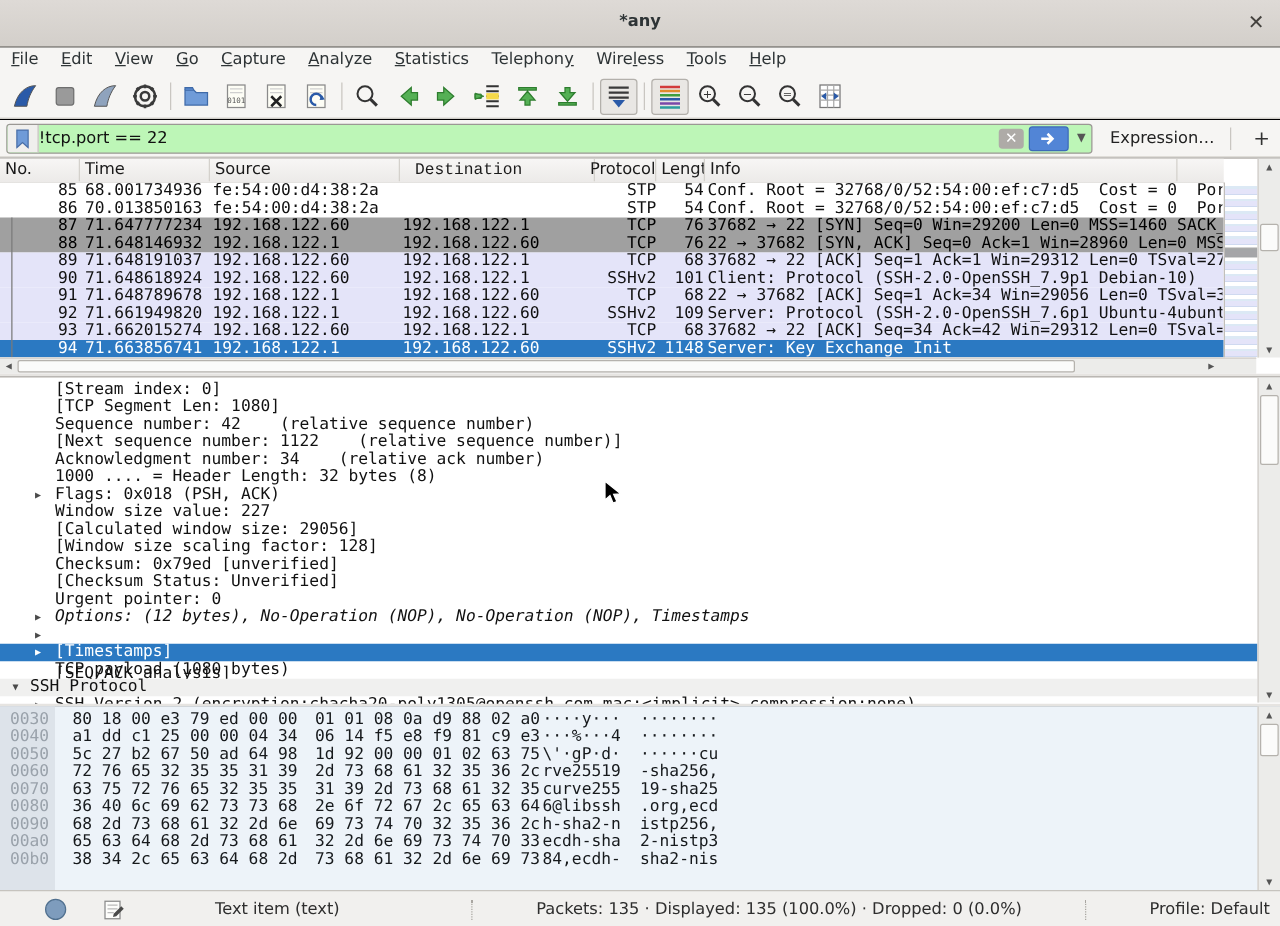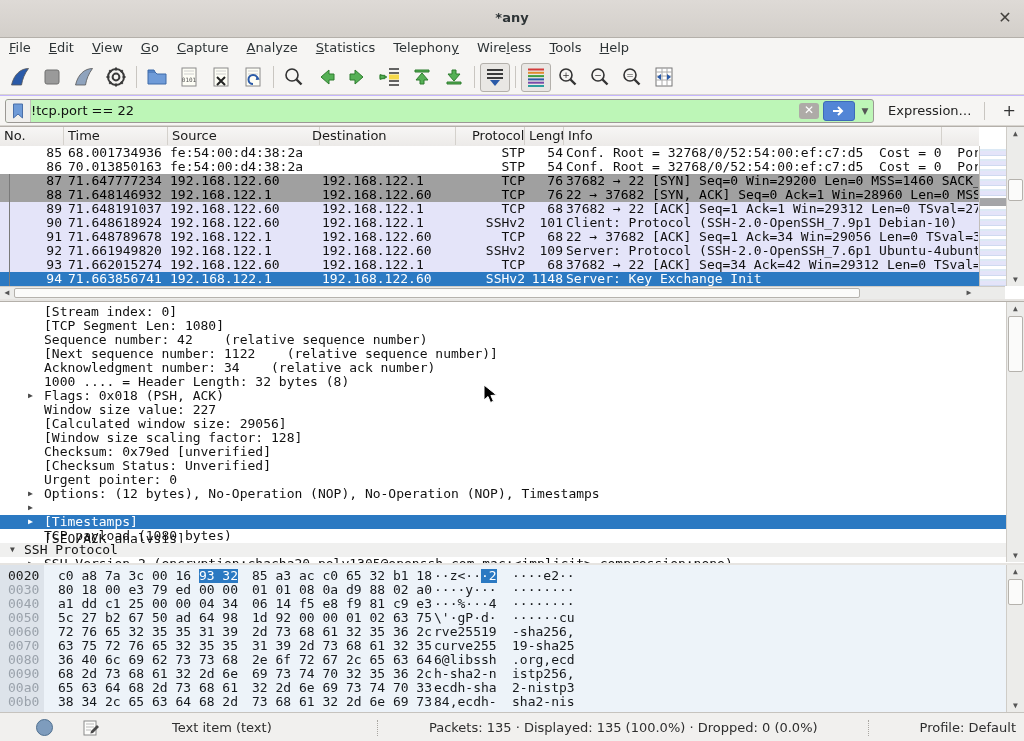--- a/index.html
+++ b/index.html
@@ -1,16 +1,16 @@
 <!DOCTYPE html>
 <html><head>
 <meta charset="utf-8">
 <style>
   html,body{margin:0;padding:0;background:#c9c5c0;}
-  .window{position:relative;width:1024px;height:741px;background:#c4b5fd;overflow:hidden;
+  .window{position:relative;width:1024px;height:741px;background:#000000;overflow:hidden;
           font-family:"DejaVu Sans","Liberation Sans",sans-serif;font-size:13px;color:#1a1a1a;}
   
   .titlebar{position:absolute;left:0;top:0;width:1024px;height:37px;
             background:linear-gradient(#dedad6,#d3cfca);border-bottom:1px solid #b4b0aa;}
   .titlebar .title{position:absolute;left:0;right:0;top:10px;text-align:center;
                    font-weight:bold;color:#2e3436;}
   .titlebar .close{position:absolute;right:8px;top:7px;width:22px;height:22px;line-height:21px;
                    text-align:center;font-size:16px;color:#44423e;cursor:default;border-radius:3px;}
   
   .menubar{position:absolute;left:0;top:38px;width:1024px;height:22px;background:#f6f5f3;}
@@ -276,21 +276,21 @@
     <div class="fb-expression">Expression…</div>
     <div class="fb-sep"></div>
     <div class="fb-add">+</div>
   </div>
 
   <div class="packet-pane">
     <div class="pl-header" id="pl-header">
         <div class="pl-h" style="left: 0px; width: 64px;">No.</div>
         <div class="pl-h" style="left: 64px; width: 104px;">Time</div>
         <div class="pl-h" style="left: 168px; width: 152px;">Source</div>
-        <div class="pl-h" style="left: 308px; width: 148px;">Destination</div>
+        <div class="pl-h" style="left: 328px; width: 148px; font-family: Liberation Mono, monospace;">Destination</div>
         <div class="pl-h" style="left: 468px; width: 57px;">Protocol</div>
         <div class="pl-h" style="left: 525px; width: 39px;">Length</div>
         <div class="pl-h" style="left: 564px; width: 378px;">Info</div>
       </div>
     <div class="pl-rows" id="pl-rows">
         <div class="pl-row rw-white" style="top: 0px;"><span class="c-no">85</span><span class="c-time">68.001734936</span><span class="c-src">fe:54:00:d4:38:2a</span><span class="c-dst"></span><span class="c-proto">STP</span><span class="c-len">54</span><span class="c-info">Conf. Root = 32768/0/52:54:00:ef:c7:d5  Cost = 0  Port = 0x8</span></div>
         <div class="pl-row rw-white" style="top: 14px;"><span class="c-no">86</span><span class="c-time">70.013850163</span><span class="c-src">fe:54:00:d4:38:2a</span><span class="c-dst"></span><span class="c-proto">STP</span><span class="c-len">54</span><span class="c-info">Conf. Root = 32768/0/52:54:00:ef:c7:d5  Cost = 0  Port = 0x8</span></div>
         <div class="pl-row rw-gray" style="top: 28px;"><span class="c-no">87</span><span class="c-time">71.647777234</span><span class="c-src">192.168.122.60</span><span class="c-dst">192.168.122.1</span><span class="c-proto">TCP</span><span class="c-len">76</span><span class="c-info">37682 → 22 [SYN] Seq=0 Win=29200 Len=0 MSS=1460 SACK_PERM</span></div>
         <div class="pl-row rw-gray" style="top: 42px;"><span class="c-no">88</span><span class="c-time">71.648146932</span><span class="c-src">192.168.122.1</span><span class="c-dst">192.168.122.60</span><span class="c-proto">TCP</span><span class="c-len">76</span><span class="c-info">22 → 37682 [SYN, ACK] Seq=0 Ack=1 Win=28960 Len=0 MSS=146</span></div>
         <div class="pl-row rw-lav" style="top: 56px;"><span class="c-no">89</span><span class="c-time">71.648191037</span><span class="c-src">192.168.122.60</span><span class="c-dst">192.168.122.1</span><span class="c-proto">TCP</span><span class="c-len">68</span><span class="c-info">37682 → 22 [ACK] Seq=1 Ack=1 Win=29312 Len=0 TSval=27156</span></div>
@@ -326,40 +326,39 @@
         <div class="dt-row"><span class="txt" style="left: 44px;">[Next sequence number: 1122    (relative sequence number)]</span></div>
         <div class="dt-row"><span class="txt" style="left: 44px;">Acknowledgment number: 34    (relative ack number)</span></div>
         <div class="dt-row"><span class="txt" style="left: 44px;">1000 .... = Header Length: 32 bytes (8)</span></div>
         <div class="dt-row"><span class="tri" style="left: 28px;">▶</span><span class="txt" style="left: 44px;">Flags: 0x018 (PSH, ACK)</span></div>
         <div class="dt-row"><span class="txt" style="left: 44px;">Window size value: 227</span></div>
         <div class="dt-row"><span class="txt" style="left: 44px;">[Calculated window size: 29056]</span></div>
         <div class="dt-row"><span class="txt" style="left: 44px;">[Window size scaling factor: 128]</span></div>
         <div class="dt-row"><span class="txt" style="left: 44px;">Checksum: 0x79ed [unverified]</span></div>
         <div class="dt-row"><span class="txt" style="left: 44px;">[Checksum Status: Unverified]</span></div>
         <div class="dt-row"><span class="txt" style="left: 44px;">Urgent pointer: 0</span></div>
-        <div class="dt-row"><span class="tri" style="left: 28px;">▶</span><span class="txt" style="left: 44px;">Options: (12 bytes), No-Operation (NOP), No-Operation (NOP), Timestamps</span></div>
+        <div class="dt-row"><span class="tri" style="left: 28px;">▶</span><span class="txt" style="left: 44px; font-style: italic;">Options: (12 bytes), No-Operation (NOP), No-Operation (NOP), Timestamps</span></div>
         <div class="dt-row"><span class="tri" style="left: 28px;">▶</span><span class="txt" style="left: 44px; margin-top: 31px;">[SEQ/ACK analysis]</span></div>
         <div class="dt-row dt-sel"><span class="tri" style="left: 28px;">▶</span><span class="txt" style="left: 44px;">[Timestamps]</span></div>
         <div class="dt-row"><span class="txt" style="left: 44px;">TCP payload (1080 bytes)</span></div>
         <div class="dt-row dt-shade"><span class="tri" style="left: 10px;">▼</span><span class="txt" style="left: 24px;">SSH Protocol</span></div>
         <div class="dt-row"><span class="tri" style="left: 28px;">▶</span><span class="txt" style="left: 44px;">SSH Version 2 (encryption:chacha20-poly1305@openssh.com mac:&lt;implicit&gt; compression:none)</span></div>
       </div>
     <div class="vscroll" style="left:1006px;top:0;height:260px;">
       <div class="vs-arrow" style="top:0;">▲</div>
       <div class="vs-thumb" style="top:14px;height:56px;"></div>
       <div class="vs-arrow" style="bottom:0;">▼</div>
     </div>
   </div>
 
   <div class="splitter" style="top:563px;height:2px;"></div>
 
   <div class="hex-pane">
     <div class="hx-offcol"></div>
     <div class="hx-rows" id="hx-rows">
-        <div class="hx-row"><span class="hx-off hx-off-cur">0020</span><span class="hx-g1">c0 a8 7a 3c 00 16 <span class="hx-hl">93 32</span></span><span class="hx-g2">85 a3 ac c0 65 32 b1 18</span><span class="hx-a1">··z&lt;··<span class="hx-hl">·2</span></span><span class="hx-a2">····e2··</span></div>
         <div class="hx-row"><span class="hx-off">0030</span><span class="hx-g1">80 18 00 e3 79 ed 00 00</span><span class="hx-g2">01 01 08 0a d9 88 02 a0</span><span class="hx-a1">····y···</span><span class="hx-a2">········</span></div>
         <div class="hx-row"><span class="hx-off">0040</span><span class="hx-g1">a1 dd c1 25 00 00 04 34</span><span class="hx-g2">06 14 f5 e8 f9 81 c9 e3</span><span class="hx-a1">···%···4</span><span class="hx-a2">········</span></div>
         <div class="hx-row"><span class="hx-off">0050</span><span class="hx-g1">5c 27 b2 67 50 ad 64 98</span><span class="hx-g2">1d 92 00 00 01 02 63 75</span><span class="hx-a1">\'·gP·d·</span><span class="hx-a2">······cu</span></div>
         <div class="hx-row"><span class="hx-off">0060</span><span class="hx-g1">72 76 65 32 35 35 31 39</span><span class="hx-g2">2d 73 68 61 32 35 36 2c</span><span class="hx-a1">rve25519</span><span class="hx-a2">-sha256,</span></div>
         <div class="hx-row"><span class="hx-off">0070</span><span class="hx-g1">63 75 72 76 65 32 35 35</span><span class="hx-g2">31 39 2d 73 68 61 32 35</span><span class="hx-a1">curve255</span><span class="hx-a2">19-sha25</span></div>
         <div class="hx-row"><span class="hx-off">0080</span><span class="hx-g1">36 40 6c 69 62 73 73 68</span><span class="hx-g2">2e 6f 72 67 2c 65 63 64</span><span class="hx-a1">6@libssh</span><span class="hx-a2">.org,ecd</span></div>
         <div class="hx-row"><span class="hx-off">0090</span><span class="hx-g1">68 2d 73 68 61 32 2d 6e</span><span class="hx-g2">69 73 74 70 32 35 36 2c</span><span class="hx-a1">h-sha2-n</span><span class="hx-a2">istp256,</span></div>
         <div class="hx-row"><span class="hx-off">00a0</span><span class="hx-g1">65 63 64 68 2d 73 68 61</span><span class="hx-g2">32 2d 6e 69 73 74 70 33</span><span class="hx-a1">ecdh-sha</span><span class="hx-a2">2-nistp3</span></div>
         <div class="hx-row"><span class="hx-off">00b0</span><span class="hx-g1">38 34 2c 65 63 64 68 2d</span><span class="hx-g2">73 68 61 32 2d 6e 69 73</span><span class="hx-a1">84,ecdh-</span><span class="hx-a2">sha2-nis</span></div>
       </div>

